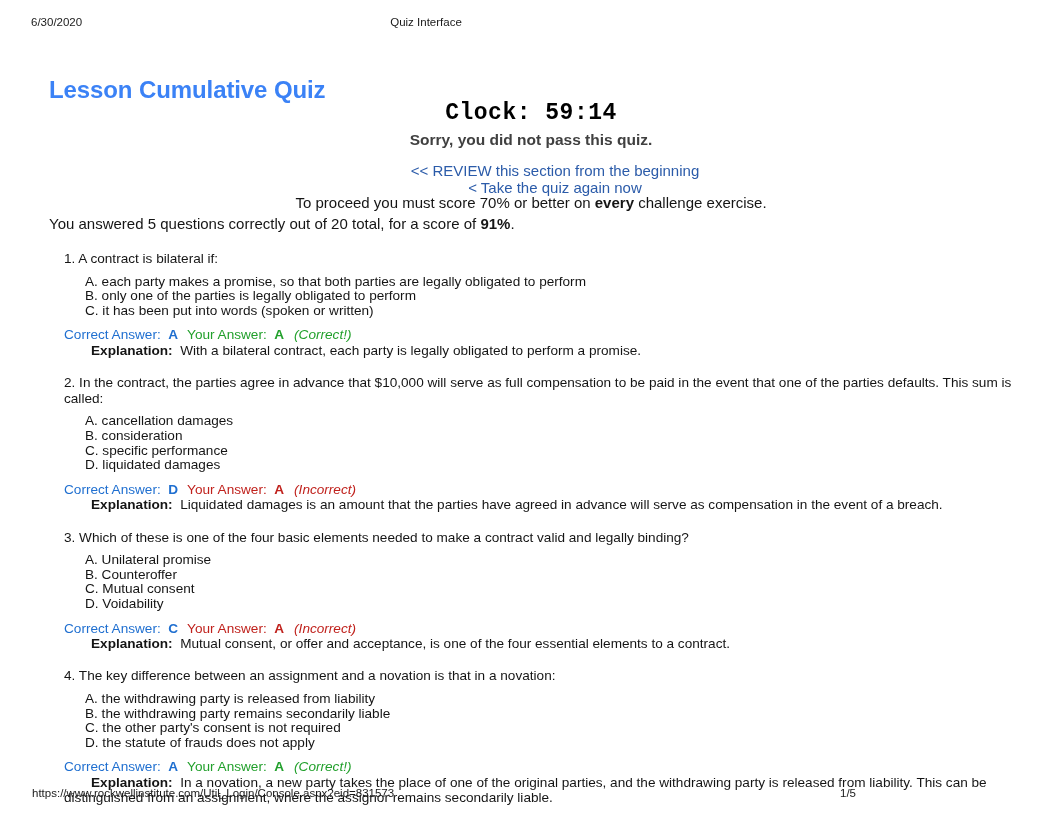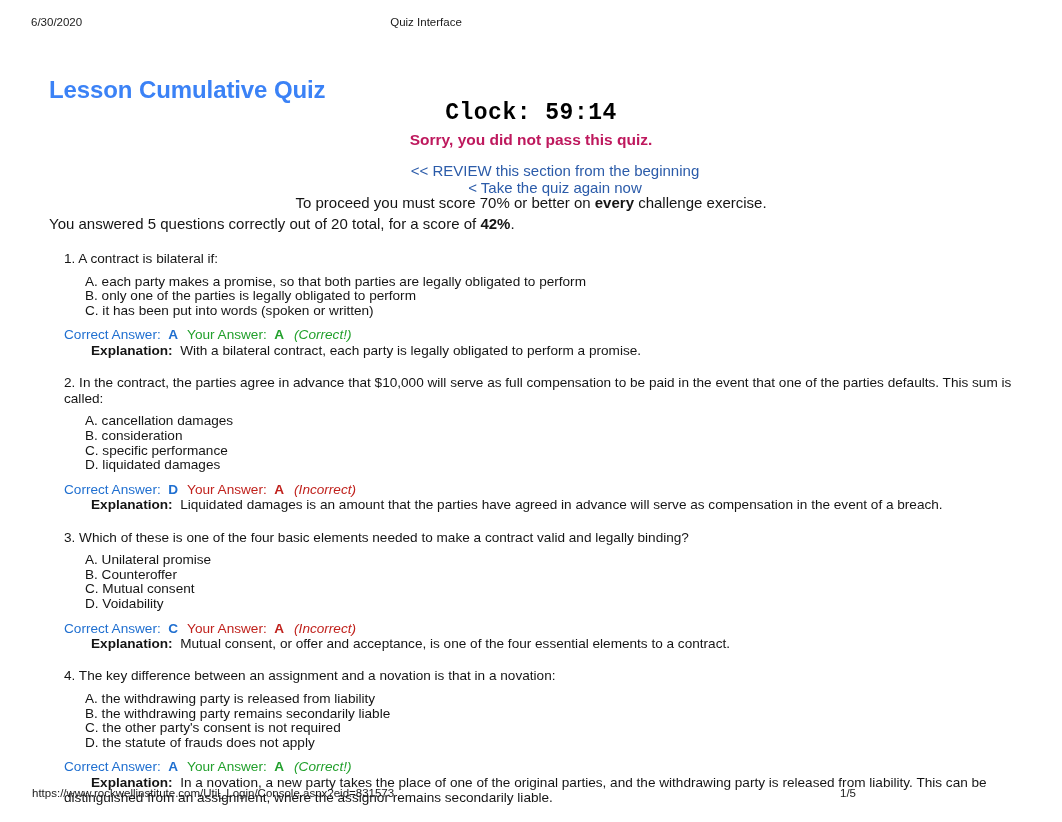--- a/index.html
+++ b/index.html
@@ -66,21 +66,21 @@
 
   
   .fail-msg {
     position: absolute;
     left: 0;
     top: 131px;
     width: 1062px;
     text-align: center;
     font-size: 15.5px;
     font-weight: bold;
-    color: #be185d;
+    color: #404040;
   }
 
   
   .links {
     position: absolute;
     left: 0;
     top: 163px;
     width: 1062px;
     text-align: center;
     padding-left: 24px;
@@ -205,21 +205,21 @@
 <div class="links">
   <a href="#">&lt;&lt; REVIEW this section from the beginning</a>
   <a href="#">&lt; Take the quiz again now</a>
 </div>
 
 <div class="proceed-line">
   <span>To proceed you must score 70% or better on </span><b>every</b><span> challenge exercise.</span>
 </div>
 
 <div class="score-line">
-  <span>You answered 5 questions correctly out of 20 total, for a score of </span><b>42%</b><span>.</span>
+  <span>You answered 5 questions correctly out of 20 total, for a score of </span><b>91%</b><span>.</span>
 </div>
 
 <div class="questions" id="questions-container">
     <div class="question">
       <div class="q-stem">1. A contract is bilateral if:</div>
       <div class="q-options">
         <div class="q-option">A. each party makes a promise, so that both parties are legally obligated to perform</div>
         <div class="q-option">B. only one of the parties is legally obligated to perform</div>
         <div class="q-option">C. it has been put into words (spoken or written)</div>
       </div>

